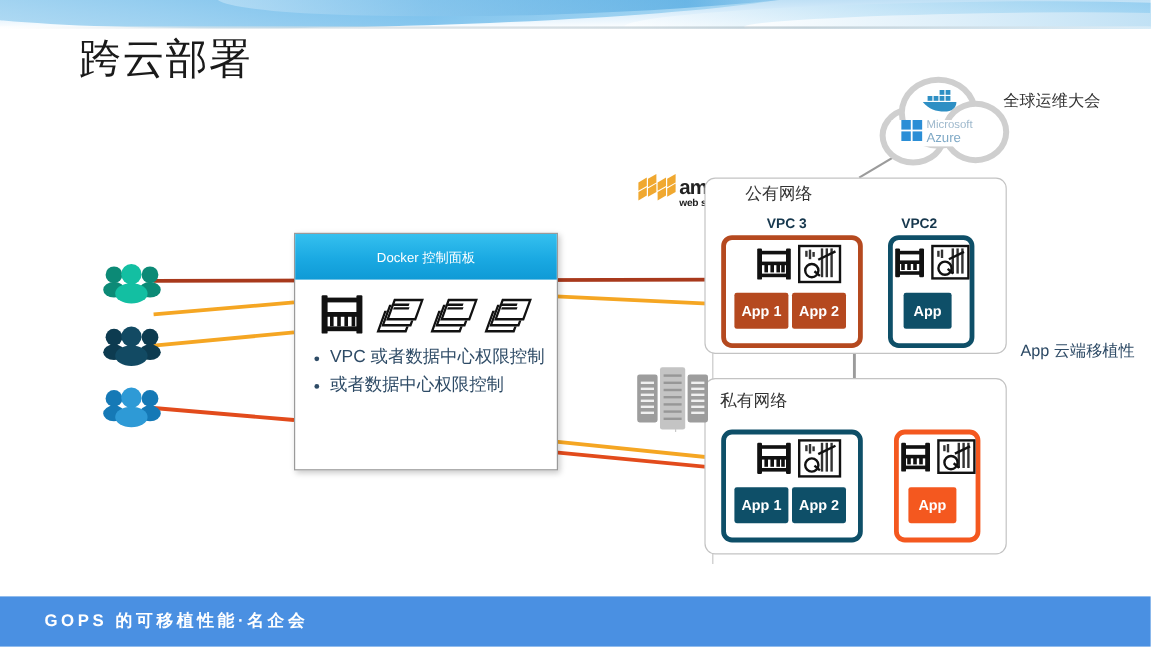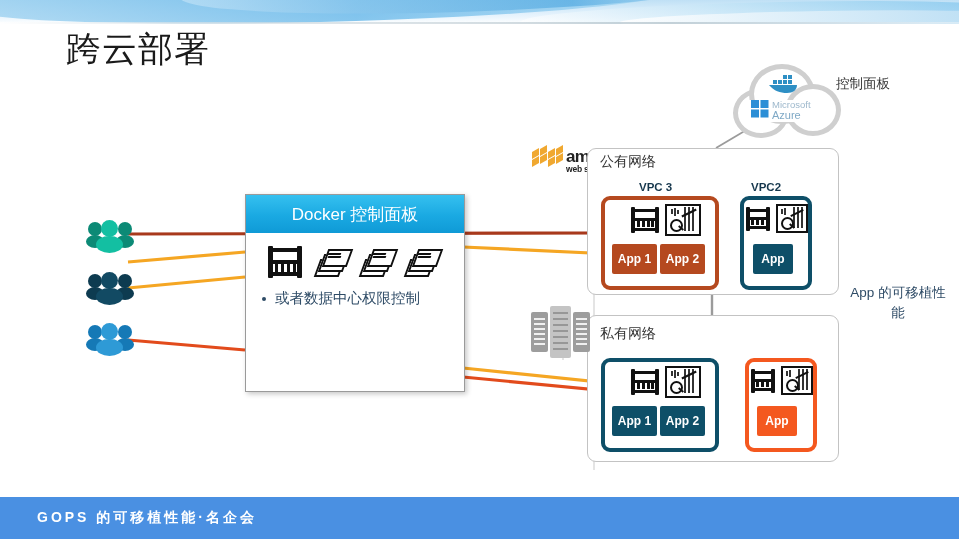--- a/index.html
+++ b/index.html
@@ -43,21 +43,21 @@
   .u-body-l{width:18px;height:13px;left:-2px;top:15px;border-radius:8px 8px 3px 3px;}
   .u-body-r{width:18px;height:13px;left:28px;top:15px;border-radius:8px 8px 3px 3px;}
   .u-front-h{width:17px;height:17px;left:13px;top:0px;}
   .u-front-b{width:27px;height:17px;left:8px;top:16px;border-radius:11px 11px 4px 4px;}
 
   
   .panel{position:absolute;left:245px;top:194px;width:218px;height:196px;background:#fff;
          border:1px solid #9a9a9a;box-shadow:2px 2px 5px rgba(0,0,0,.22);}
   .panel-head{height:38px;background:linear-gradient(180deg,#35c0ef 0%,#1aa9e2 55%,#0f9ad6 100%);
               display:flex;align-items:center;justify-content:center;}
-  .panel-head span{color:#fff;font-size:17px;}
+  .panel-head span{color:#fff;font-size:11px;}
   .panel-icons{height:46px;display:flex;align-items:center;padding:6px 0 0 22px;gap:15px;}
   .bullets{padding:4px 10px 0 12px;}
   .bullet{display:flex;align-items:flex-start;font-size:14.5px;color:#2e4b66;margin-bottom:5px;
           line-height:1.25;}
   .bullet i{display:inline-block;width:4px;height:4px;border-radius:50%;background:#2e4b66;
             margin:8px 9px 0 4px;flex:none;}
 
   
   .rack{position:relative;width:34px;height:32px;}
   .rack .fr{position:absolute;width:5px;height:32px;background:#111;border-radius:1px;}
@@ -208,20 +208,24 @@
       <div class="lay a"></div>
         <div class="lay b"></div>
         <div class="lay c"></div>
       <div class="ln" style="left:11px;top:4px;width:13px"></div>
       <div class="ln" style="left:11px;top:7px;width:13px"></div>
     </div>
   </div>
   <div class="bullets">
     <div class="bullet">
       <i></i>
+      <span>VPC 或者数据中心权限控制</span>
+    </div>
+    <div class="bullet">
+      <i></i>
       <span>或者数据中心权限控制</span>
     </div>
   </div>
 </div>
 
 <div class="cloud">
   <div class="cb" style="left:6px;top:30px;width:46px;height:40px;"></div>
   <div class="cb" style="left:22px;top:6px;width:56px;height:50px;"></div>
   <div class="cb" style="left:58px;top:26px;width:46px;height:42px;"></div>
   <div style="position:absolute;left:16px;top:42px;width:78px;height:22px;background:#fff;"></div>
@@ -240,37 +244,37 @@
 
   <svg style="position:absolute;left:24px;top:42px;" width="18" height="18" viewBox="0 0 18 18">
     <rect x="0" y="0" width="8" height="8" fill="#2b8ed6"></rect>
     <rect x="9.5" y="0" width="8" height="8" fill="#2b8ed6"></rect>
     <rect x="0" y="9.5" width="8" height="8" fill="#2b8ed6"></rect>
     <rect x="9.5" y="9.5" width="8" height="8" fill="#2b8ed6"></rect>
   </svg>
   <div style="position:absolute;left:45px;top:41px;font-size:9.5px;color:#9db8cc;">Microsoft</div>
   <div style="position:absolute;left:45px;top:51px;font-size:11px;color:#7fa9c6;">Azure</div>
 </div>
-<div style="position:absolute;left:836px;top:75px;font-size:13.5px;color:#333;">控制面板</div>
+<div style="position:absolute;left:836px;top:75px;font-size:13.5px;color:#333;">全球运维大会</div>
 
 <div class="aws">
   <div class="cube" style="left:2px;top:4px"></div>
   <div class="cube" style="left:10px;top:1px"></div>
   <div class="cube" style="left:18px;top:4px"></div>
   <div class="cube" style="left:26px;top:1px"></div>
   <div class="cube" style="left:2px;top:12px"></div>
   <div class="cube" style="left:10px;top:9px"></div>
   <div class="cube" style="left:18px;top:12px"></div>
   <div class="cube" style="left:26px;top:9px"></div>
   <div class="word">amazon</div>
   <div class="sub">web services</div>
 </div>
 
 <div class="net" style="left:587px;top:148px;width:250px;height:145px;"></div>
-<div class="net-label" style="left:600px;top:153px;">公有网络</div>
+<div class="net-label" style="left:621px;top:153px;">公有网络</div>
 
 <div class="vpc-title" style="left:639px;top:181px;">VPC 3</div>
 <div class="vpc" style="left:601px;top:196px;width:110px;height:86px;border:4px solid #b5491f;">
   <div class="vpc-ico" style="left:26px;top:4px;">
     <div class="rack" style="width:28px;height:26px;">
       <div class="fr l" style="height:26px;width:4px"></div>
         <div class="fr r" style="left:24px;height:26px;width:4px"></div>
       <div class="sh a" style="width:24px;height:3px"></div>
         <div class="sh b" style="width:24px;height:3px;top:11px"></div>
       <div class="sh c" style="width:24px;height:3px;top:21px"></div>
@@ -401,17 +405,17 @@
   <div class="sv" style="left:42px;top:6px;width:17px;height:40px;background:#9d9d9d;">
     <div class="slot" style="top:6px"></div>
       <div class="slot" style="top:11px"></div>
     <div class="slot" style="top:16px"></div>
       <div class="slot" style="top:21px"></div>
     <div class="slot" style="top:26px"></div>
       <div class="slot" style="top:31px"></div>
   </div>
 </div>
 
-<div class="rlabel" style="left:850px;top:283px;width:96px;">App 的可移植性能</div>
+<div class="rlabel" style="left:850px;top:283px;width:96px;">App 云端移植性</div>
 
 <div class="footer">
   <div class="footer-text">GOPS 的可移植性能·名企会</div>
 </div>
 
 </body></html>

